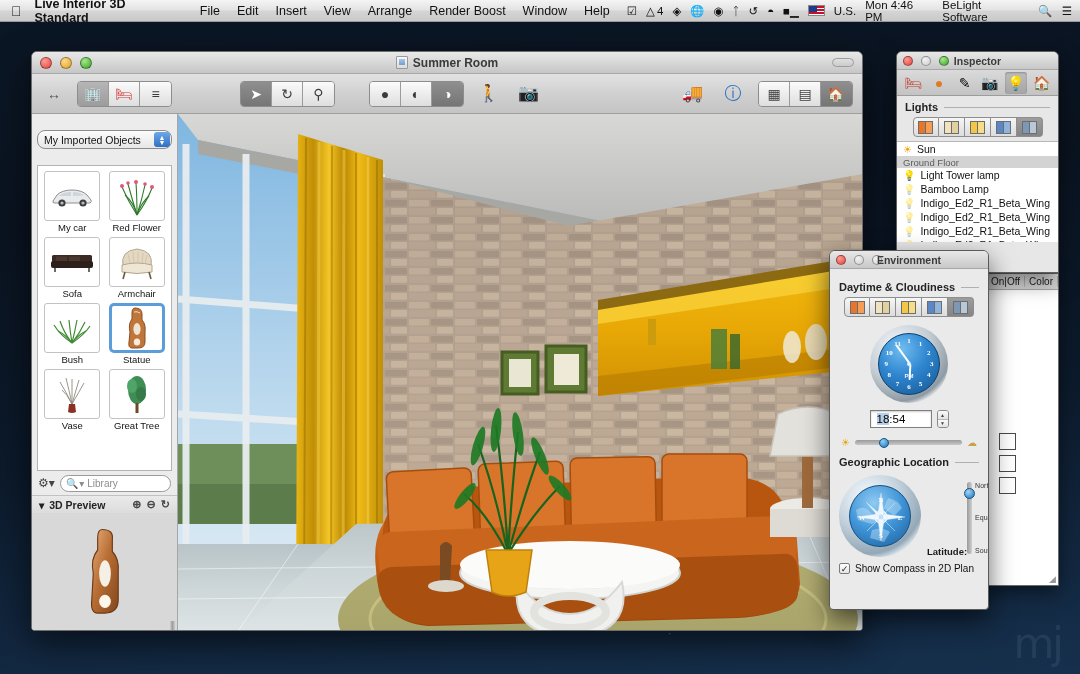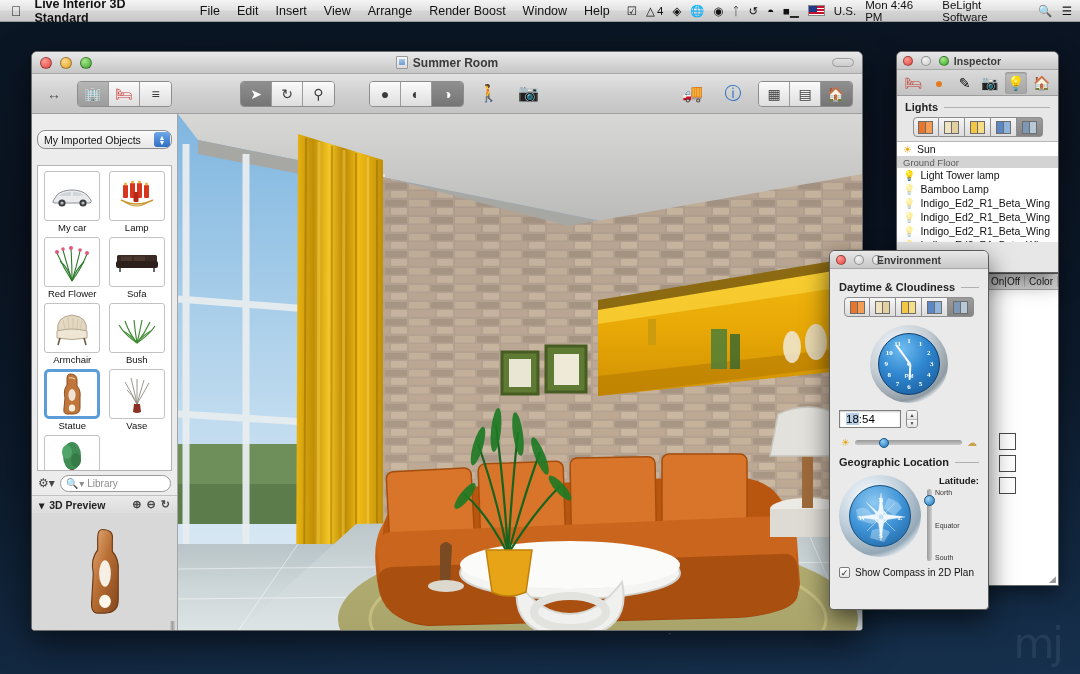--- a/index.html
+++ b/index.html
@@ -212,21 +212,21 @@
   .dial .num { position: absolute; color: #fff; font-size: 7px; font-weight: bold;
     transform: translate(-50%,-50%); font-family: "Liberation Serif", serif; }
   .dial .ampm { position: absolute; left: 50%; top: 70%; transform: translate(-50%,-50%);
     color: #eaf4ff; font-size: 6px; font-weight: bold; }
   .hand { position: absolute; left: 50%; bottom: 50%; transform-origin: 50% 100%;
     background: #fff; border-radius: 1px; }
   .hand.h { width: 2.4px; height: 16px; transform: rotate(183deg); }
   .hand.m { width: 1.8px; height: 23px; transform: rotate(-36deg); }
   .pin { position: absolute; left: 50%; top: 50%; width: 4px; height: 4px; margin: -2px 0 0 -2px;
     border-radius: 50%; background: #e8f3ff; }
-  .timerow { display: flex; justify-content: flex-start; align-items: center; gap: 5px; margin-top: 7px; }
+  .timerow { display: flex; justify-content: center; align-items: center; gap: 5px; margin-top: 7px; }
   .timefield {
     width: 62px; height: 18px; border: 1px solid #7e7e7e; background: #fff;
     display: flex; align-items: center; padding-left: 6px; font-size: 11.5px; color: #000;
     box-shadow: inset 0 1px 2px rgba(0,0,0,.2);
   }
   .timefield .hl { background: #b8cfe8; }
   .stepper { display: flex; flex-direction: column; width: 12px; height: 18px;
     border: 1px solid #8a8a8a; border-radius: 3px; overflow: hidden; }
   .stepper div { flex: 1; background: linear-gradient(#fafafa,#e2e2e2); font-size: 5px;
     display: flex; align-items: center; justify-content: center; color: #444; }
@@ -239,21 +239,21 @@
   .compass {
     width: 82px; height: 82px; border-radius: 50%;
     background: radial-gradient(circle at 35% 28%, #eef4f9 0 8%, #c5d3de 40%, #93a7b6 70%, #e8eff4 80%, #9fb0bd 100%);
     display: flex; align-items: center; justify-content: center; flex: none;
   }
   .rose {
     width: 62px; height: 62px; border-radius: 50%; position: relative;
     background: radial-gradient(circle at 40% 28%, #8fcaf2 0%, #3e93d6 50%, #1b5c97 100%);
     border: 1px solid #14507f; overflow: hidden;
   }
-  .latcol { display: flex; flex-direction: column; align-items: flex-start; flex: 1; }
+  .latcol { display: flex; flex-direction: row; align-items: center; flex: 1; }
   .latlabel { font-size: 9.5px; font-weight: bold; color: #1a1a1a; align-self: flex-end; }
   .latwrap { display: flex; gap: 3px; margin-top: 3px; height: 72px; }
   .vtrack { width: 5px; border-radius: 3px; background: linear-gradient(to right,#9a9a9a,#cfcfcf); position: relative; }
   .vknob { position: absolute; left: 50%; top: 16%; width: 11px; height: 11px; margin: -5.5px 0 0 -5.5px;
     border-radius: 50%; background: radial-gradient(circle at 35% 30%, #9ed6f8, #2076bd); border: 1px solid #15537f; }
   .ticks { display: flex; flex-direction: column; justify-content: space-between; font-size: 7px; color: #333; }
   .ticks span { white-space: nowrap; }
   .chkrow { display: flex; align-items: center; gap: 5px; margin-top: 6px; font-size: 10px; color: #111; }
   .chk { width: 11px; height: 11px; border: 1px solid #7b7b7b; border-radius: 2px;
     background: linear-gradient(#fff,#e4e4e4); display: flex; align-items: center; justify-content: center;
@@ -358,42 +358,20 @@
               <path d="M24 8 Q31 8 35 11.5 L24 12 Z" fill="#cdd4da"></path>
               <circle cx="13" cy="19" r="3.6" fill="#3a3d40"></circle>
                 <circle cx="13" cy="19" r="1.6" fill="#b9bdc1"></circle>
               <circle cx="34" cy="19" r="3.6" fill="#3a3d40"></circle>
                 <circle cx="34" cy="19" r="1.6" fill="#b9bdc1"></circle>
             </svg>
           </div>
           <div class="cap">My car</div>
         </div>
 
-        <div class="libitem">
-          <div class="thumb">
-            <svg width="44" height="34" viewBox="0 0 44 34">
-              <g fill="#d9361f">
-                <rect x="8" y="6" width="5" height="13" rx="1"></rect>
-                  <rect x="15" y="4" width="5" height="15" rx="1"></rect>
-                <rect x="22" y="4" width="5" height="15" rx="1"></rect>
-                  <rect x="29" y="6" width="5" height="13" rx="1"></rect>
-                <rect x="18.5" y="13" width="5" height="10" rx="1" fill="#b32a16"></rect>
-              </g>
-              <g fill="#f2b33d">
-                <circle cx="10.5" cy="5" r="1.6"></circle>
-                  <circle cx="17.5" cy="3" r="1.6"></circle>
-                <circle cx="24.5" cy="3" r="1.6"></circle>
-                  <circle cx="31.5" cy="5" r="1.6"></circle>
-              </g>
-              <path d="M6 21 Q22 29 38 21" stroke="#c8962f" stroke-width="1.4" fill="none"></path>
-              <path d="M10 23 Q22 31 33 23" stroke="#c8962f" stroke-width="1.1" fill="none"></path>
-            </svg>
-          </div>
-          <div class="cap">Lamp</div>
-        </div>
 
         <div class="libitem">
           <div class="thumb">
             <svg width="46" height="42" viewBox="0 0 46 42">
               <g stroke="#2d7a2a" stroke-width="1.1" fill="none">
                 <path d="M23 40 Q14 26 8 12"></path>
                   <path d="M23 40 Q18 24 14 9"></path>
                   <path d="M23 40 Q23 22 22 8"></path>
                 <path d="M23 40 Q28 24 31 10"></path>
                   <path d="M23 40 Q33 26 38 13"></path>

